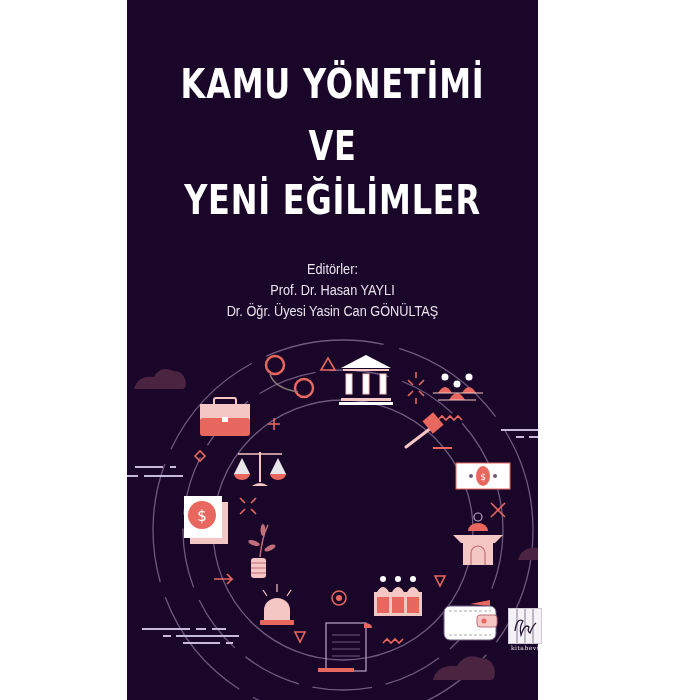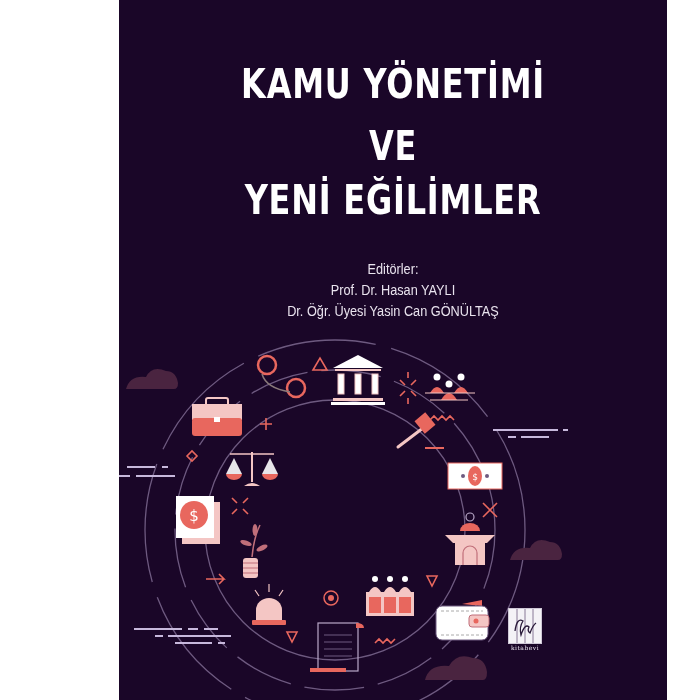--- a/index.html
+++ b/index.html
@@ -1,17 +1,17 @@
 <!DOCTYPE html>
 <html><head>
 <meta charset="utf-8">
 <style>
   html, body { margin:0; padding:0; background:#ffffff; }
   body { width:700px; height:700px; position:relative; overflow:hidden; font-family:"Liberation Sans", sans-serif; }
-  .cover { position:absolute; left:119px; top:0; width:548px; height:700px; background:#1a0628; overflow:hidden; }
+  .cover { position:absolute; left:127px; top:0; width:411px; height:700px; background:#1a0628; overflow:hidden; }
   .title { position:absolute; left:0; width:100%; text-align:center; color:#ffffff; font-family:"DejaVu Sans", sans-serif; font-weight:bold; font-size:41px; letter-spacing:1px; transform:scaleX(0.78); transform-origin:center; }
   .t1 { top:60px; }
   .t2 { top:122px; }
   .t3 { top:176px; }
   .editors { position:absolute; left:0; width:100%; top:258px; text-align:center; color:#e9e3ee; font-family:"Liberation Sans", sans-serif; font-size:15.5px; line-height:21px; transform:scaleX(0.82); transform-origin:center; }
   .illus { position:absolute; left:0; top:330px; width:461px; height:370px; }
   .logo { position:absolute; left:508px; top:608px; width:32px; height:34px; background:#f4f2f6; border:1px solid #cfc8d6; }
   .logo-text { position:absolute; left:503px; top:644px; width:44px; text-align:center; color:#e9e3ee; font-size:6px; font-family:"DejaVu Serif", serif; letter-spacing:0.5px; }
 </style>
 </head>

